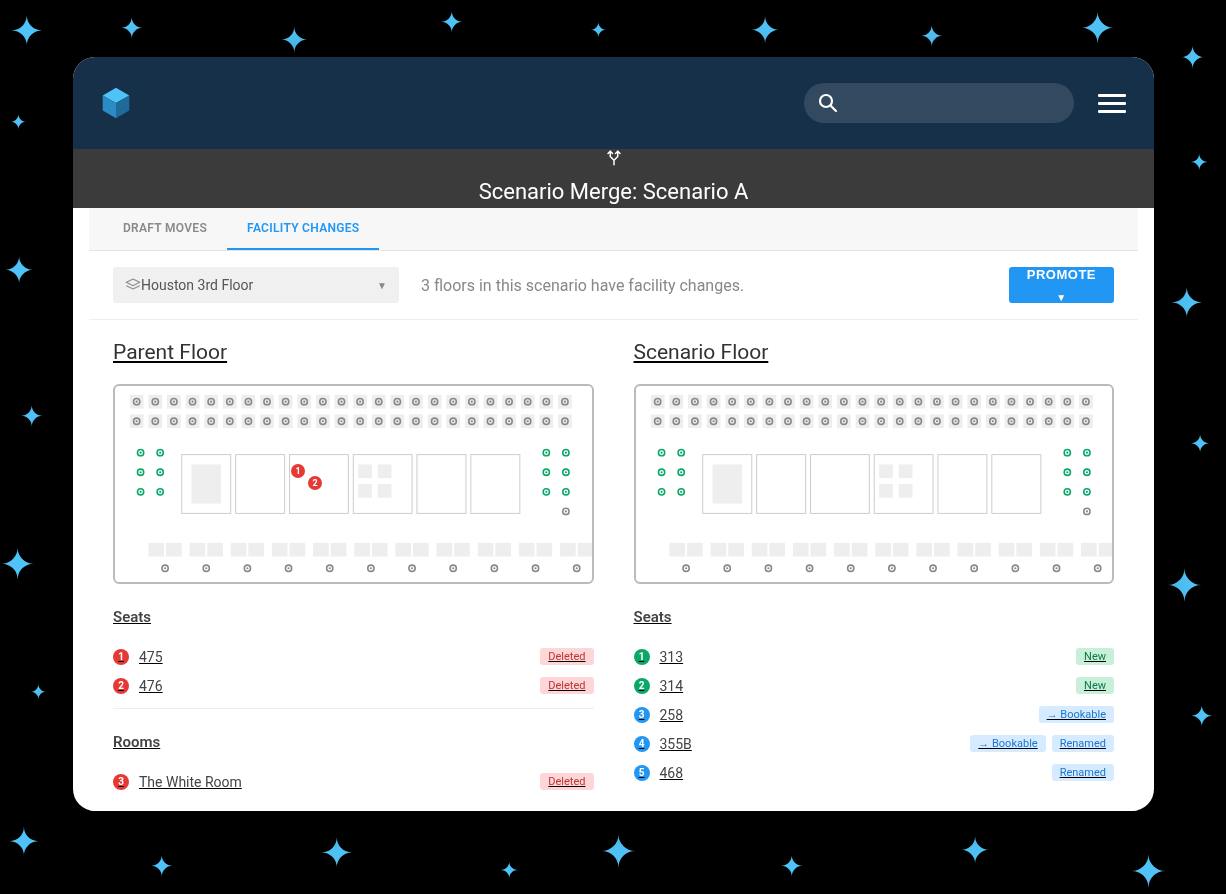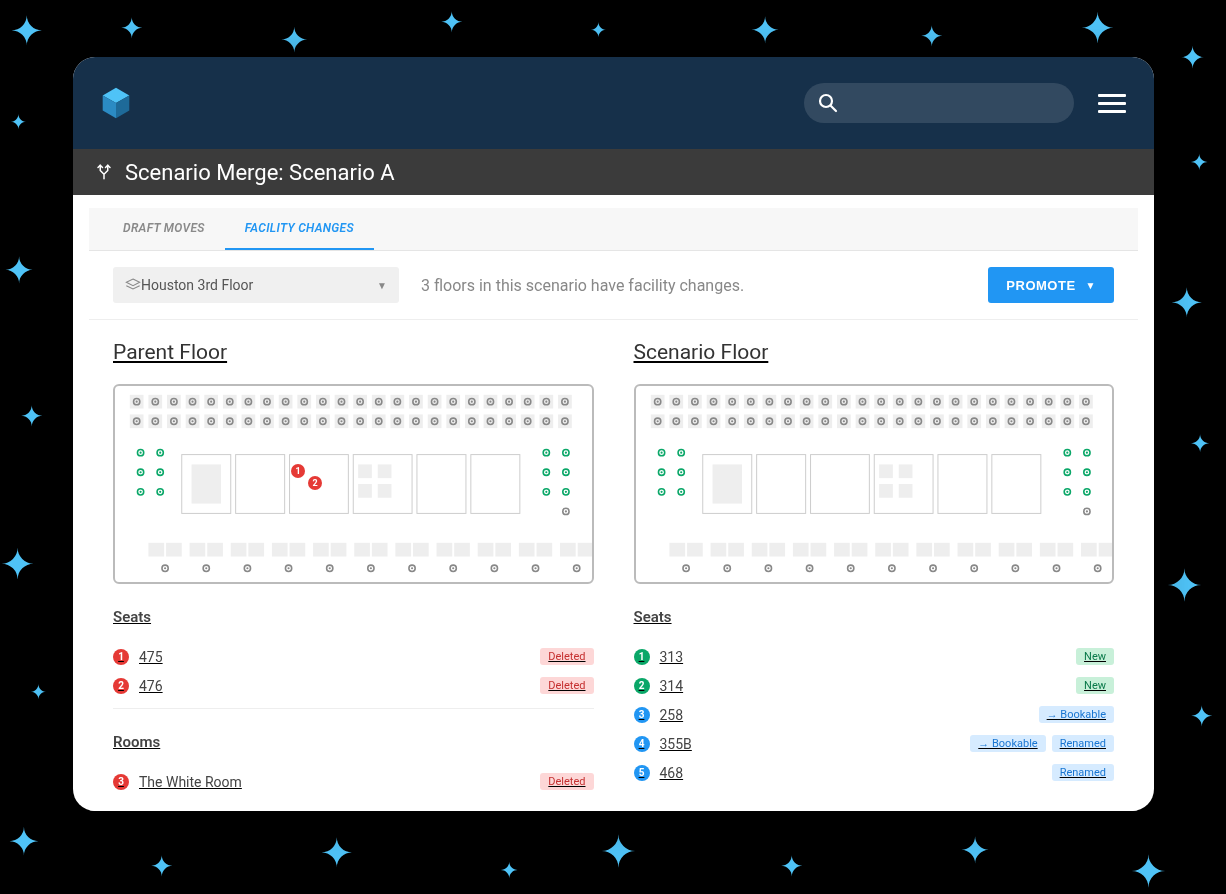--- a/index.html
+++ b/index.html
@@ -43,26 +43,27 @@
   color: #fff; font-size: 15px;
   padding: 0 16px 0 42px;
   outline: none;
 }
 .search-wrap { position: relative; }
 .search-icon-svg { position: absolute; left: 14px; top: 10px; }
 .hamburger { display: flex; flex-direction: column; gap: 5px; cursor: pointer; padding: 4px; }
 .hamburger span { width: 28px; height: 3px; background: #fff; border-radius: 1px; }
 .title-bar {
   background: #3b3b3b;
-  height: 46px;
+  height: 59px;
   display: flex;
   align-items: center;
   padding: 0 22px;
   gap: 12px;
   color: #fff;
+  flex-direction: column;
 }
 .title-bar h1 { font-size: 22px; font-weight: 400; }
 .content-wrap {
   position: absolute;
   left: 16px; right: 16px;
   top: 151px; bottom: 0;
   background: #fff;
   overflow: hidden;
 }
 .tabs {
@@ -73,21 +74,20 @@
   padding: 0 14px;
 }
 .tab {
   padding: 9px 20px;
   display: flex; align-items: center;
   font-size: 12px; font-weight: 600;
   color: #8a8a8a;
   letter-spacing: 0.3px;
   cursor: pointer;
   border-bottom: 2px solid transparent;
-  font-style: italic;
 }
 .tab.active { color: #2196f3; border-bottom-color: #2196f3; }
 .toolbar {
   display: flex; align-items: center;
   padding: 16px 24px;
   border-bottom: 1px solid #eee;
   gap: 22px;
 }
 .floor-select {
   width: 286px; height: 36px;
@@ -102,20 +102,21 @@
 .toolbar-msg { color: #888; font-size: 16px; }
 .toolbar-spacer { flex: 1; }
 .promote-btn {
   background: #2196f3; color: #fff;
   border: none; border-radius: 3px;
   height: 36px; padding: 0 18px;
   font-size: 13px; font-weight: 600;
   letter-spacing: 0.5px;
   display: flex; align-items: center; gap: 10px;
   cursor: pointer;
+  flex-direction: column;
 }
 .promote-btn .caret { font-size: 10px; }
 .main-grid {
   display: flex;
   padding: 20px 24px 0;
   gap: 40px;
   height: calc(100% - 120px);
   overflow: hidden;
   text-decoration: underline;
 }

